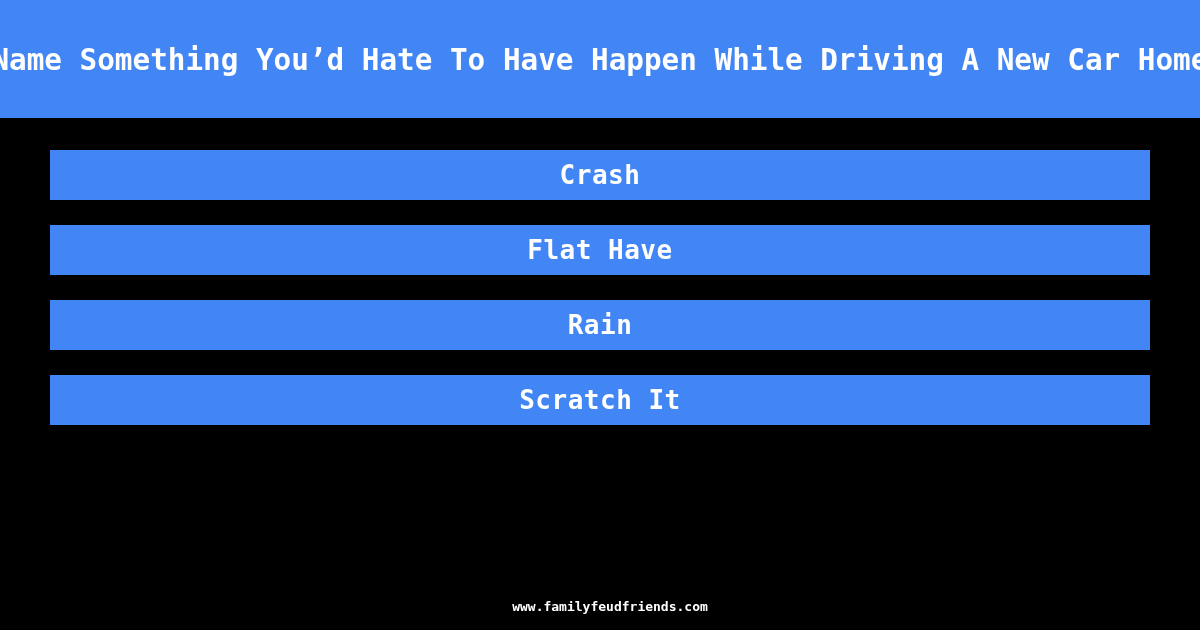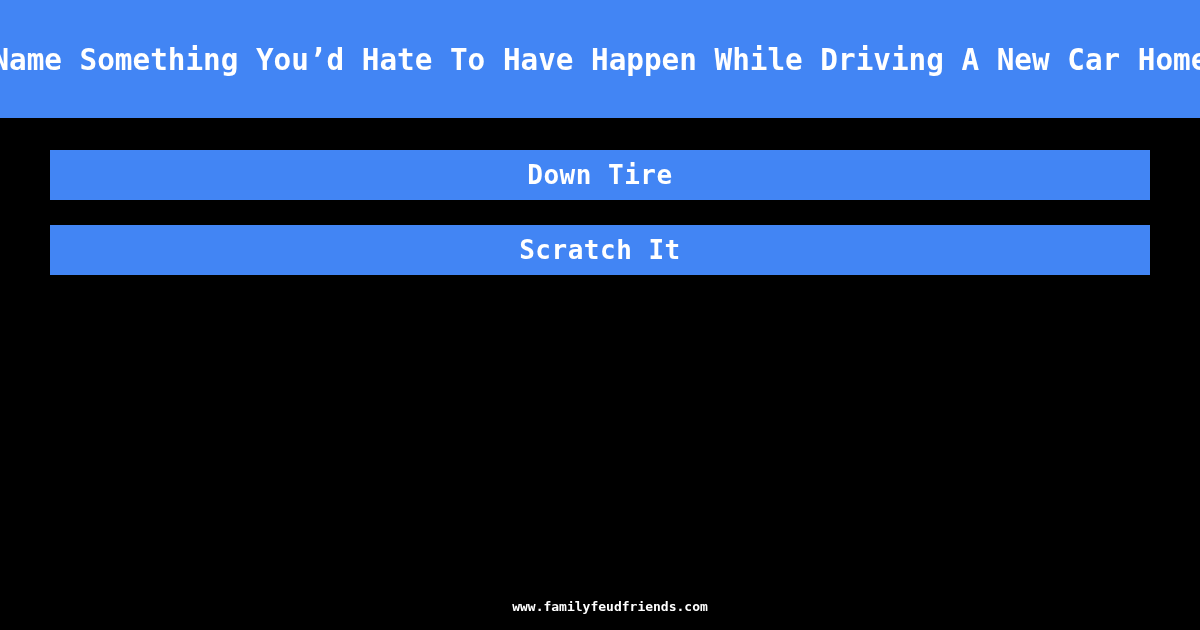--- a/index.html
+++ b/index.html
@@ -100,26 +100,32 @@
 <body>
 
 <div id="page">
 
   <div class="question-band">
     <div class="question-text">Name Something You’d Hate To Have Happen While Driving A New Car Home</div>
   </div>
 
   <div class="answers">
 
+    <div class="answer-bar">
+      <span class="answer-text">Crash</span>
+    </div>
 
     <div class="answer-bar">
-      <span class="answer-text">Down Tire</span>
+      <span class="answer-text">Flat Have</span>
     </div>
 
 
+    <div class="answer-bar">
+      <span class="answer-text">Rain</span>
+    </div>
 
 
 
     <div class="answer-bar">
       <span class="answer-text">Scratch It</span>
     </div>
 
   </div>
 
   <div class="watermark">www.familyfeudfriends.com</div>

